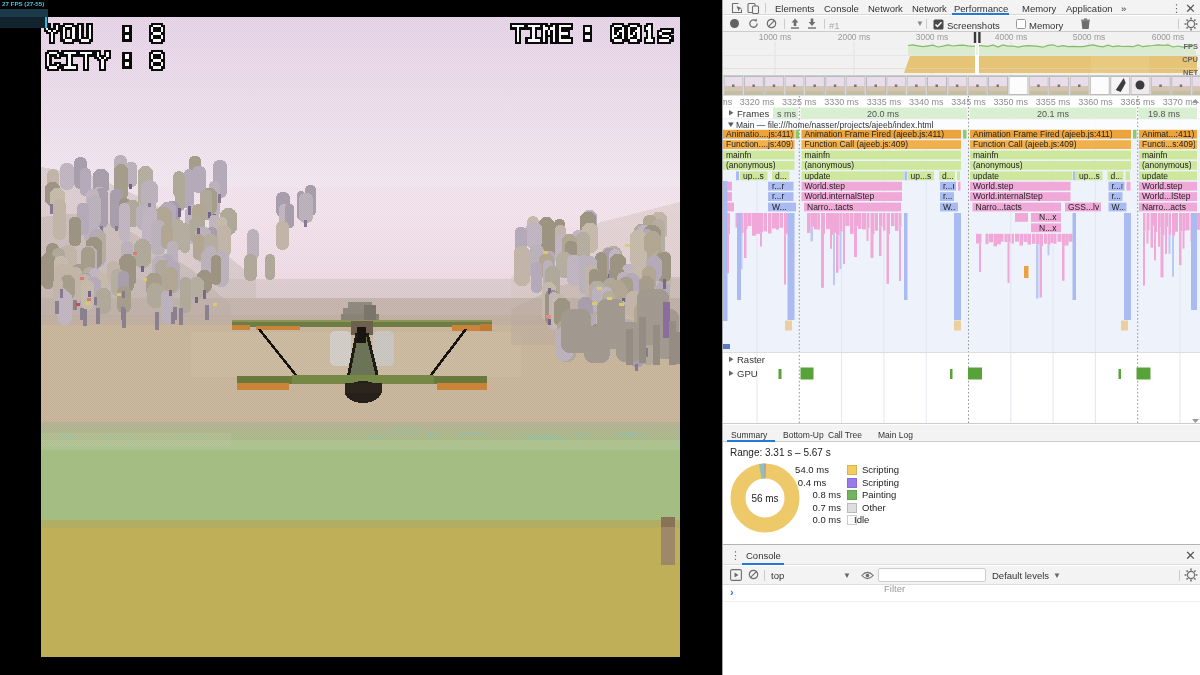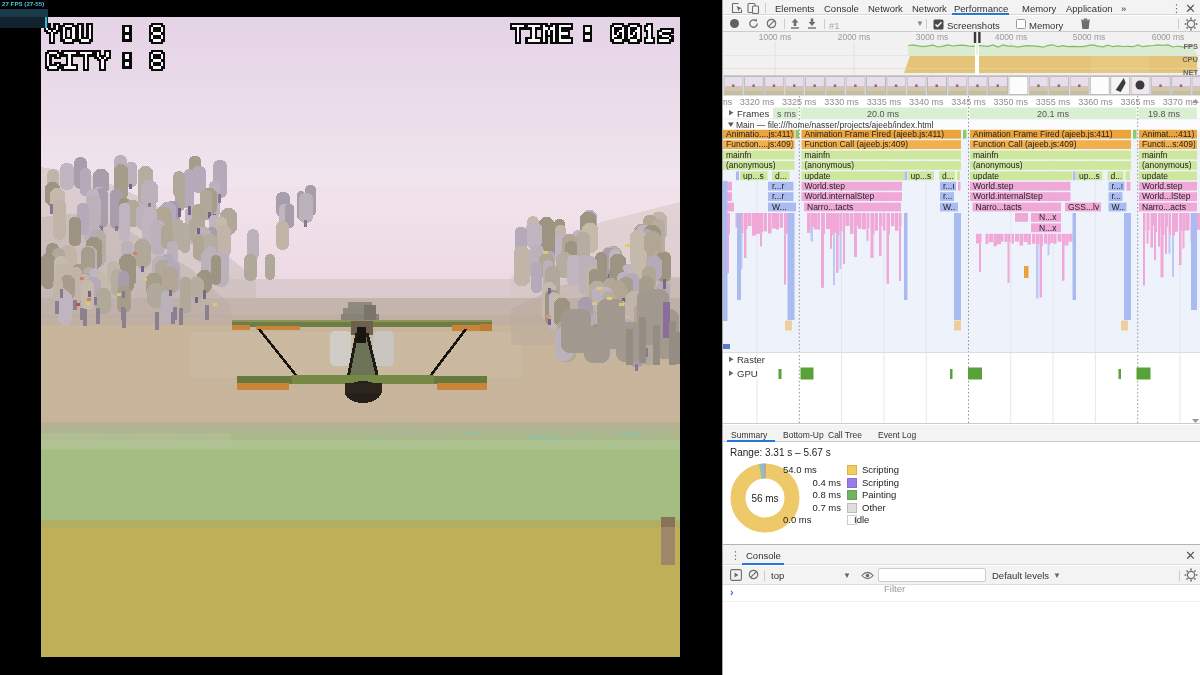--- a/index.html
+++ b/index.html
@@ -1546,44 +1546,44 @@
       <rect x="967" y="367.5" width="14" height="12" fill="#57a339"></rect>
       <rect x="1117.5" y="369" width="2.5" height="10" fill="#57a339"></rect>
       <rect x="1135.5" y="367.5" width="14" height="12" fill="#57a339"></rect>
       <path d="M 1191 419 l 3.5 4 l 3.5 -4 z" fill="#999"></path>
       <line x1="722" y1="423.5" x2="1200" y2="423.5" stroke="#cccccc"></line>
     </svg>
     <div class="abs bar" style="left:0;top:425px;width:478px;height:17px;border-bottom:1px solid #ccc"></div>
     <div class="abs" style="left:8px;top:429.5px;font-size:8.5px;color:#333">Summary</div>
     <div class="abs" style="left:60px;top:429.5px;font-size:8.5px;color:#333">Bottom-Up</div>
     <div class="abs" style="left:105px;top:429.5px;font-size:8.5px;color:#333">Call Tree</div>
-    <div class="abs" style="left:155px;top:429.5px;font-size:8.5px;color:#333">Event Log</div>
+    <div class="abs" style="left:155px;top:429.5px;font-size:8.5px;color:#333">Main Log</div>
     <div class="abs" style="left:4px;top:440px;width:48px;height:2px;background:#2478d8"></div>
     <div class="abs" style="left:7px;top:447px;font-size:10px;color:#222">Range: 3.31 s – 5.67 s</div>
     <svg class="abs" style="left:7px;top:463px" width="70" height="70" viewBox="0 0 70 70">
 <g transform="translate(35,35)">
 <circle r="27" fill="none" stroke="#eec96a" stroke-width="15"></circle>
 <path d="M -4.7 -26.6 A 27 27 0 0 1 -0.5 -27" fill="none" stroke="#8fc1b5" stroke-width="15"></path>
 <path d="M -0.4 -27 A 27 27 0 0 1 0.5 -27" fill="none" stroke="#9a7ce8" stroke-width="15"></path>
 <text x="0" y="4" font-size="10" fill="#222" text-anchor="middle" font-family="Liberation Sans">56 ms</text>
 </g>
     </svg>
-    <div class="abs" style="left:60px;top:464px;width:58px;text-align:left;font-size:9.5px;color:#222">54.0 ms</div>
+    <div class="abs" style="left:60px;top:464px;width:58px;text-align:center;font-size:9.5px;color:#222">54.0 ms</div>
     <div class="abs" style="left:124px;top:465px;width:10px;height:10px;background:#f2cc60;border:1px solid #d8b44a"></div>
     <div class="abs" style="left:139px;top:464px;font-size:9.5px;color:#222">Scripting</div>
-    <div class="abs" style="left:60px;top:476.5px;width:58px;text-align:right;font-size:9.5px;color:#222">0.4 ms</div>
+    <div class="abs" style="left:60px;top:476.5px;width:58px;text-align:center;font-size:9.5px;color:#222">0.4 ms</div>
     <div class="abs" style="left:124px;top:477.5px;width:10px;height:10px;background:#9a7ce8;border:1px solid #8a6cd8"></div>
     <div class="abs" style="left:139px;top:476.5px;font-size:9.5px;color:#222">Scripting</div>
     <div class="abs" style="left:60px;top:489.0px;width:58px;text-align:right;font-size:9.5px;color:#222">0.8 ms</div>
     <div class="abs" style="left:124px;top:490.0px;width:10px;height:10px;background:#72b360;border:1px solid #62a350"></div>
     <div class="abs" style="left:139px;top:489.0px;font-size:9.5px;color:#222">Painting</div>
     <div class="abs" style="left:60px;top:501.5px;width:58px;text-align:right;font-size:9.5px;color:#222">0.7 ms</div>
     <div class="abs" style="left:124px;top:502.5px;width:10px;height:10px;background:#dedede;border:1px solid #bbb"></div>
     <div class="abs" style="left:139px;top:501.5px;font-size:9.5px;color:#222">Other</div>
-    <div class="abs" style="left:60px;top:514.0px;width:58px;text-align:left;font-size:9.5px;color:#222">0.0 ms</div>
+    <div class="abs" style="left:60px;top:514.0px;width:58px;text-align:right;font-size:9.5px;color:#222">0.0 ms</div>
     <div class="abs" style="left:124px;top:515.0px;width:10px;height:10px;background:#ffffff;border:1px solid #ccc"></div>
     <div class="abs" style="left:131px;top:514.0px;font-size:9.5px;color:#222">Idle</div>
     <div class="abs" style="left:0;top:544px;width:478px;height:1px;background:#b3b3b3"></div>
     <div class="abs bar" style="left:0;top:545px;width:478px;height:20px;border-bottom:1px solid #ddd"></div>
     <div class="abs" style="left:7px;top:549px;font-size:11px;color:#666">⋮</div>
     <div class="abs" style="left:23px;top:550px;font-size:9.5px;color:#333">Console</div>
     <div class="abs" style="left:19px;top:563px;width:42px;height:2px;background:#2478d8"></div>
     <div class="abs" style="left:462px;top:548px;font-size:13px;color:#555">✕</div>
     <div class="abs bar" style="left:0;top:566px;width:478px;height:19px;border-bottom:1px solid #ddd"></div>
     <svg class="abs" style="left:7px;top:569px" width="12" height="12" viewBox="0 0 12 12">

